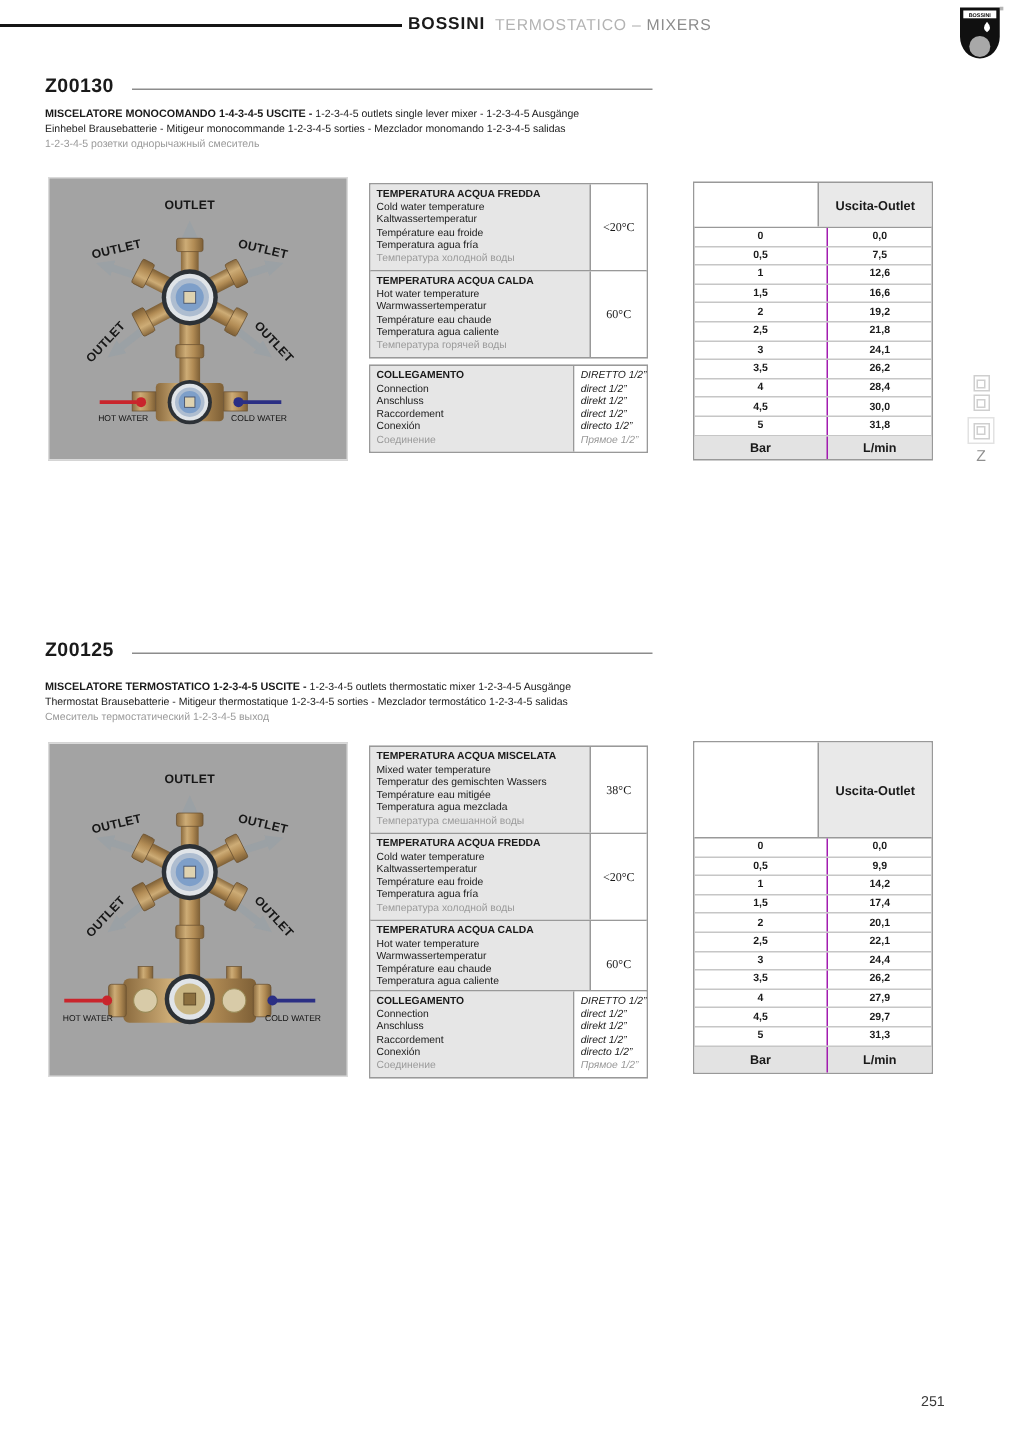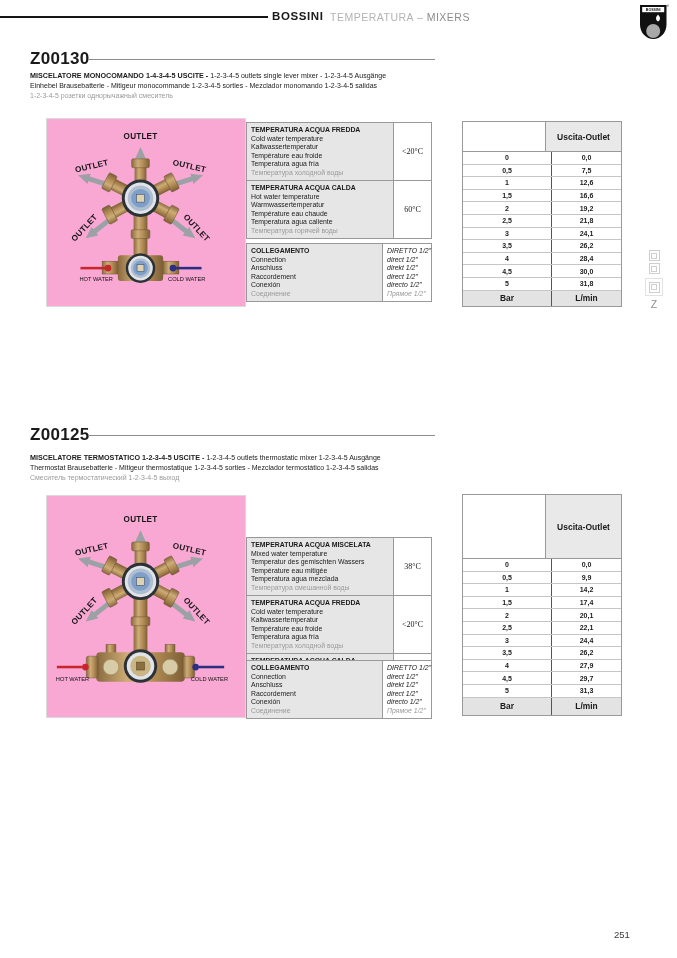--- a/index.html
+++ b/index.html
@@ -14,28 +14,28 @@
   .logo{position:absolute;right:7px;top:4px;width:31px;height:39px;}
 
   
   .side-index{position:absolute;right:13px;top:250px;width:20px;display:flex;flex-direction:column;align-items:center;}
   .sq{width:9px;height:9px;border:1px solid #cfcfcf;background:#fff;margin-bottom:2px;display:flex;align-items:center;justify-content:center;}
   .sq-in{width:4px;height:4px;border:1px solid #cfcfcf;}
   .sq-box{width:16px;height:16px;border:1px solid #e2e2e2;margin-top:2px;display:flex;align-items:center;justify-content:center;}
   .z-letter{font-size:10.5px;color:#8f8f8f;margin-top:2px;}
 
   
-  .sec-title{position:absolute;left:30px;font-size:17px;font-weight:bold;letter-spacing:.3px;}
+  .sec-title{position:absolute;left:30px;font-size:13px;font-weight:bold;letter-spacing:.3px;}
   .sec-rule{position:absolute;left:88px;width:347px;height:1px;background:#8c8c8c;}
   .sec-desc{position:absolute;left:30px;width:420px;font-size:7px;line-height:9.8px;}
   .desc-b{font-weight:bold;font-size:7.2px;}
   .desc-ru{color:#9a9a9a;}
 
   
-  .img-box{position:absolute;left:46px;width:200px;background:#f9a8d4;border:1px solid #dadada;box-sizing:border-box;}
+  .img-box{position:absolute;left:32px;width:200px;background:#a3a3a3;border:1px solid #dadada;box-sizing:border-box;}
   .olabel{font:bold 8.3px "Liberation Sans",sans-serif;fill:#161616;letter-spacing:.2px;}
   .wlabel{font:5.8px "Liberation Sans",sans-serif;fill:#111;}
 
   
   .spec-table{position:absolute;left:246px;width:186px;border:1px solid #999;background:#e6e6e6;box-sizing:border-box;}
   .spec-row{display:flex;border-bottom:1px solid #999;}
   .spec-row:last-child{border-bottom:none;}
   .spec-label{width:147px;background:#e6e6e6;border-right:1px solid #999;padding:3px 3px 3px 4px;box-sizing:border-box;}
   .spec-label > div{font-size:6.9px;line-height:8.5px;white-space:nowrap;}
   .sl-b{font-weight:bold;font-size:7.1px;}
@@ -68,21 +68,21 @@
   .page-number{position:absolute;left:614px;top:929px;font-size:9.5px;color:#3a3a3a;}
 </style>
 </head>
 <body>
 
 <div class="page">
 
   <div class="header-rule"></div>
   <div class="brand">BOSSINI</div>
   <div class="category">
-    <span>TEMPERATURA</span>
+    <span>TERMOSTATICO</span>
     <span>–</span>
     <span class="mx">MIXERS</span>
   </div>
   <svg class="logo" viewBox="0 0 31 39">
     <rect x="27.5" y="0.5" width="2.4" height="2.4" fill="#b5b5b5"></rect>
     <path d="M1,1 h26.5 v19.5 a13.25,14.5 0 0 1 -26.5,0 z" fill="#101010"></path>
     <rect x="3.2" y="3" width="22" height="5.2" fill="#ffffff"></rect>
     <text x="14.2" y="7.2" text-anchor="middle" font-size="3.6" font-weight="bold" fill="#101010">BOSSINI</text>
     <path d="M19,10.5 q4,4.5 0,7 q-4,-2.5 0,-7 z" fill="#ffffff"></path>
     <circle cx="14.2" cy="27" r="7" fill="#a8a8a8"></circle>
@@ -384,21 +384,21 @@
       </g>
       <line x1="10" y1="173" x2="36" y2="173" stroke="#c9252c" stroke-width="2.6"></line>
       <circle cx="39" cy="173" r="3.4" fill="#c9252c"></circle>
       <text class="wlabel" x="9" y="187">HOT WATER</text>
       <circle cx="151" cy="173" r="3.4" fill="#2b2f84"></circle>
       <line x1="154" y1="173" x2="180" y2="173" stroke="#2b2f84" stroke-width="2.6"></line>
       <text class="wlabel" x="146" y="187">COLD WATER</text>
     </svg>
   </div>
 
-  <div class="spec-table" style="top:497px;margin-top:40px;">
+  <div class="spec-table" style="top:497px;">
 
       <div class="spec-row">
         <div class="spec-label">
           <div class="sl-b">TEMPERATURA ACQUA MISCELATA</div>
           <div>Mixed water temperature</div>
           <div>Temperatur des gemischten Wassers</div>
           <div>Température eau mitigée</div>
           <div>Temperatura agua mezclada</div>
           <div class="sl-ru">Температура смешанной воды</div>
         </div>

